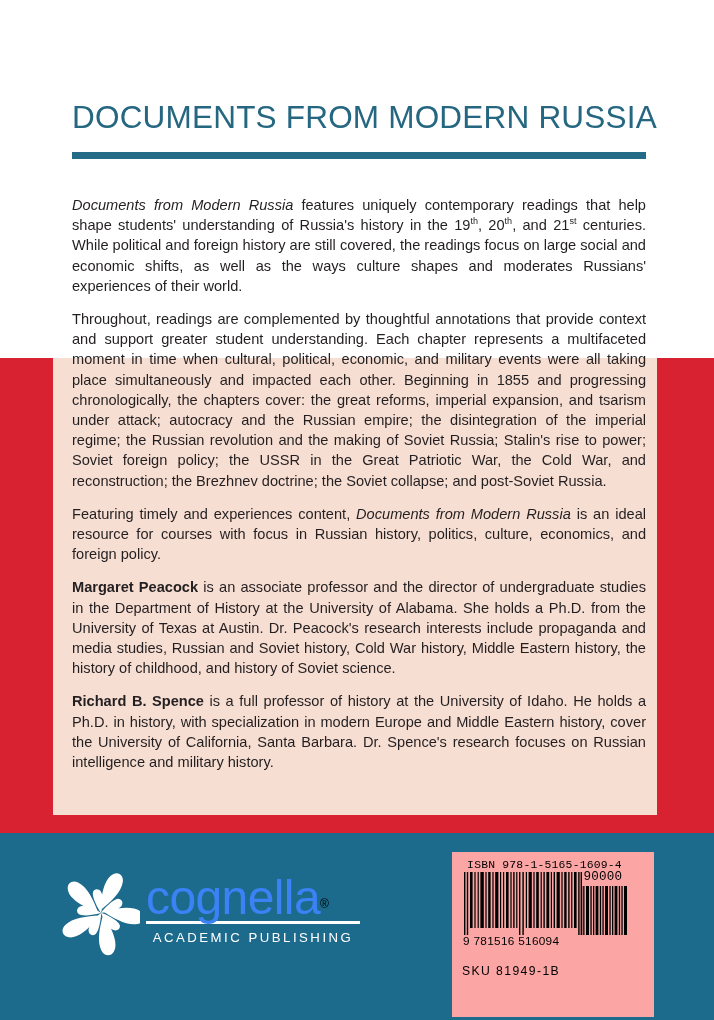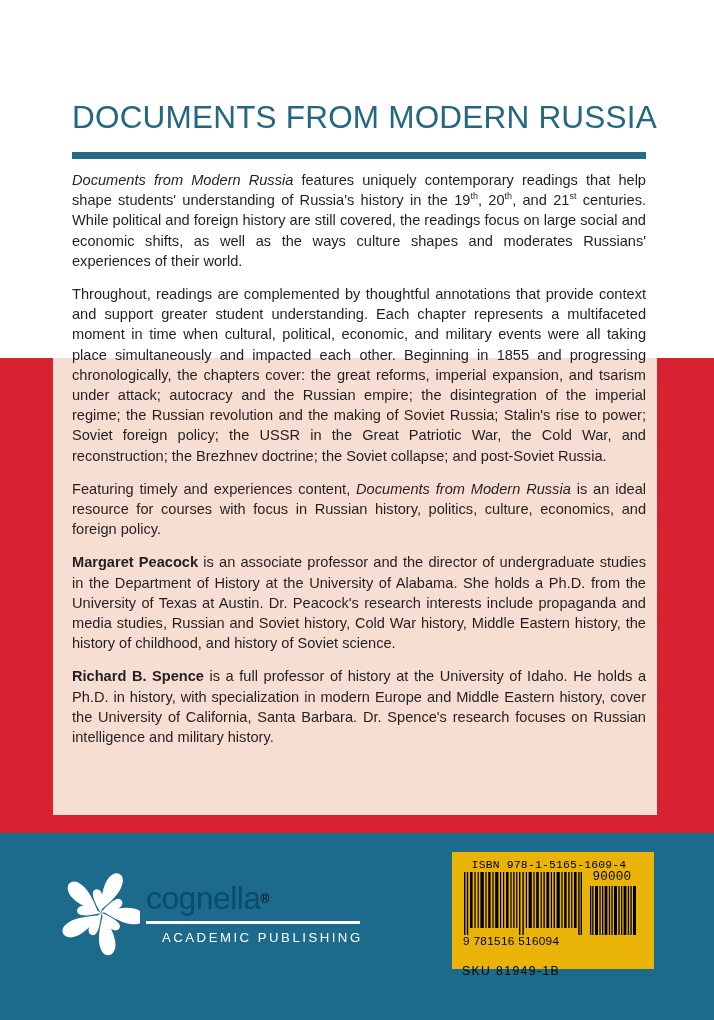--- a/index.html
+++ b/index.html
@@ -79,21 +79,21 @@
     top: 152px;
     width: 574px;
     height: 7px;
     background: #246b87;
   }
 
   
   .copy {
     position: absolute;
     left: 72px;
-    top: 170px;
+    top: 195px;
     width: 574px;
     color: #231f20;
     font-size: 14.6px;
     line-height: 20.2px;
     text-align: justify;
     text-justify: inter-word;
   }
   .copy p {
     margin: 0 0 13px 0;
   }
@@ -127,58 +127,58 @@
     width: 78px;
     height: 88px;
   }
   .logo-text {
     position: absolute;
     left: 84px;
     top: 8px;
     width: 220px;
   }
   .logo-word {
-    font-size: 32px;
+    font-size: 48px;
     line-height: 44px;
     font-weight: 400;
-    color: #0c4a6e;
+    color: #3b82f6;
     letter-spacing: -0.6px;
     position: relative;
     display: inline-block;
   }
   .logo-reg {
     font-size: 12px;
     vertical-align: super;
     line-height: 0;
   }
   .logo-rule {
     width: 214px;
     height: 3px;
     background: #ffffff;
     margin-top: 1px;
   }
   .logo-sub {
     font-size: 13.2px;
     letter-spacing: 2.5px;
     color: #ffffff;
     margin-top: 6px;
+    text-align: center;
     width: 214px;
-    margin-left: 16px;
   }
 
   
   .barcode-box {
     position: absolute;
     left: 452px;
     top: 852px;
     width: 202px;
-    height: 117px;
-    background: #eab308;
+    height: 165px;
+    background: #fca5a5;
     box-sizing: border-box;
-    padding: 7px 18px 6px 10px;
+    padding: 7px 27px 6px 10px;
   }
   .isbn-line {
     font-family: "Liberation Mono", "DejaVu Sans Mono", monospace;
     font-size: 11.4px;
     letter-spacing: 0.2px;
     color: #000000;
     text-align: center;
     white-space: nowrap;
   }
   .bars-row {

